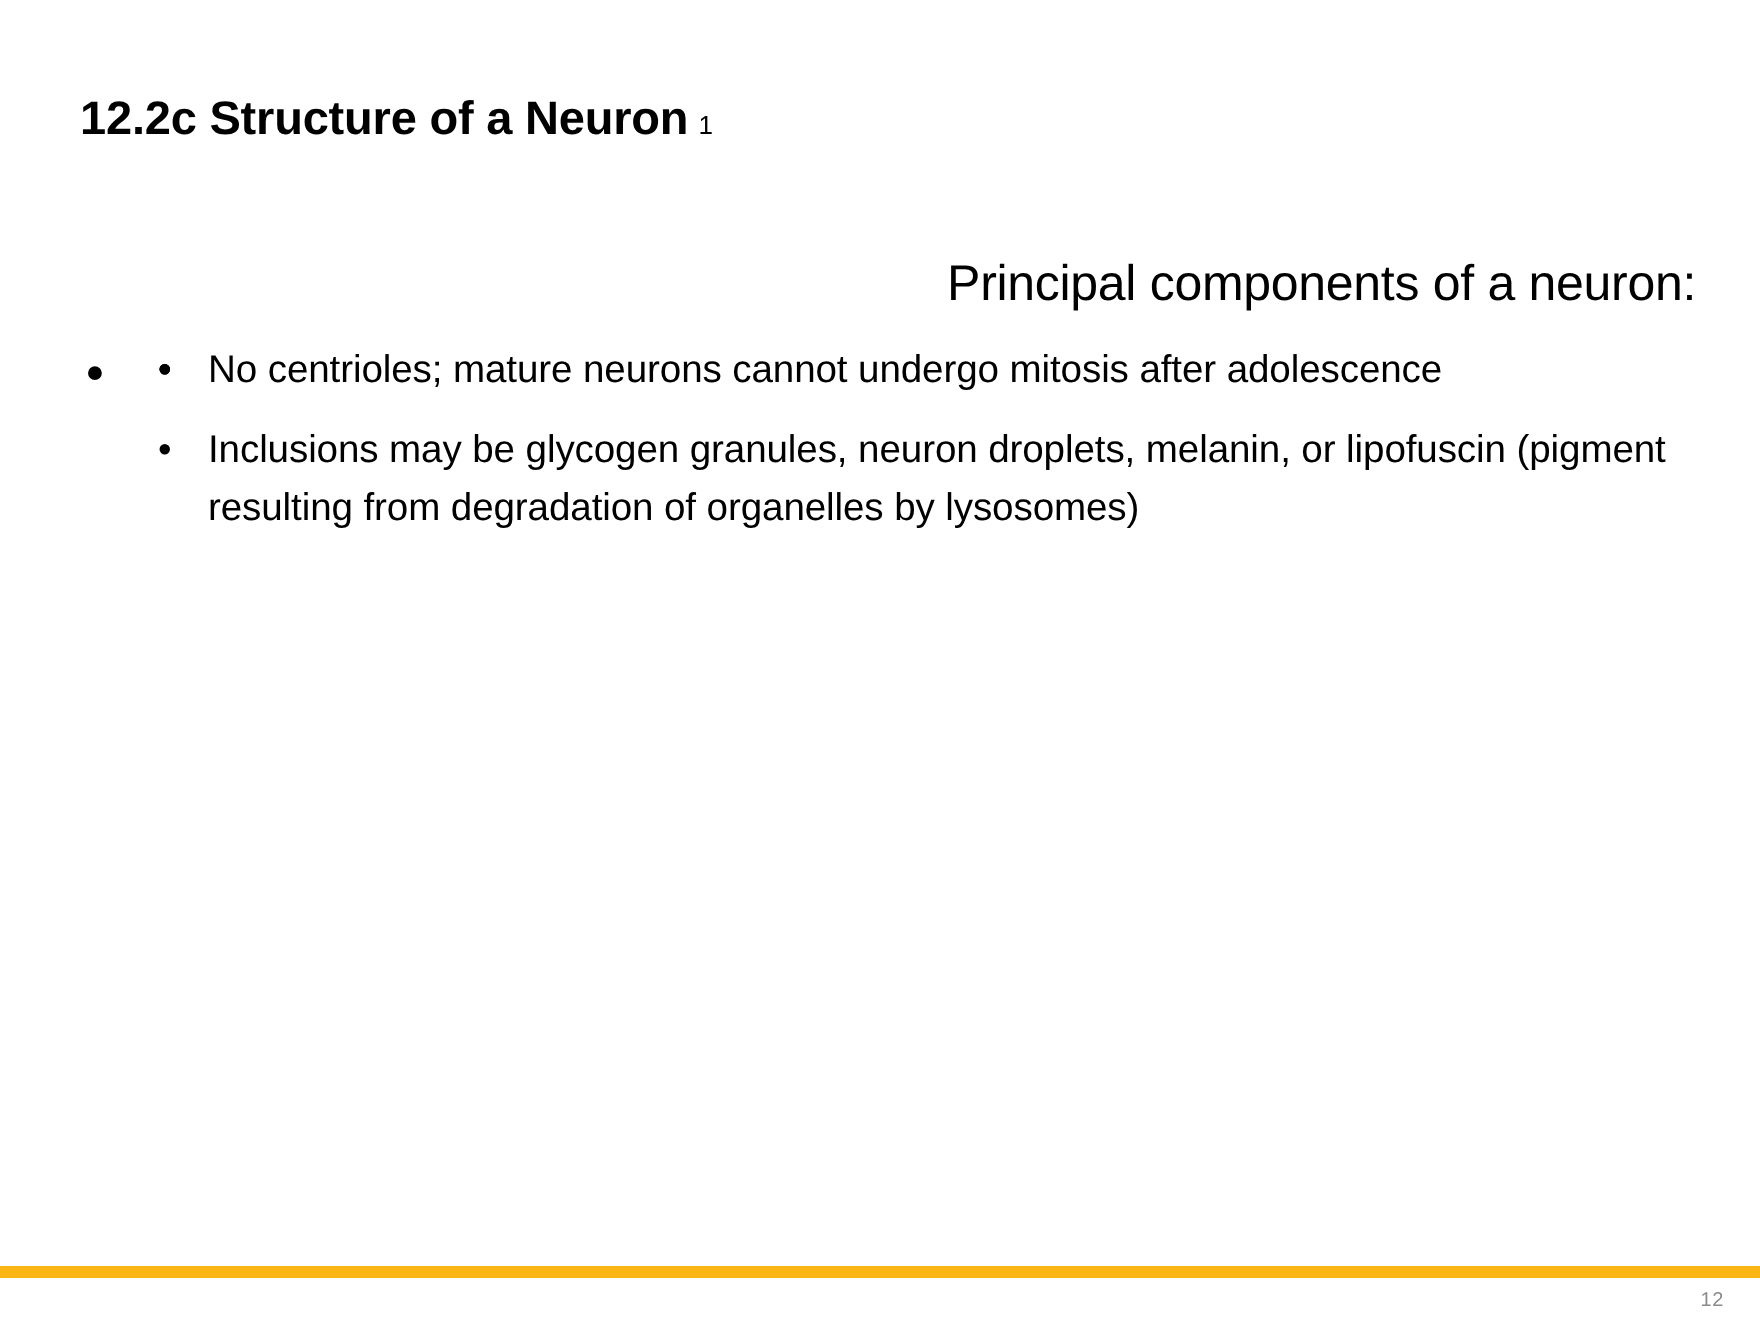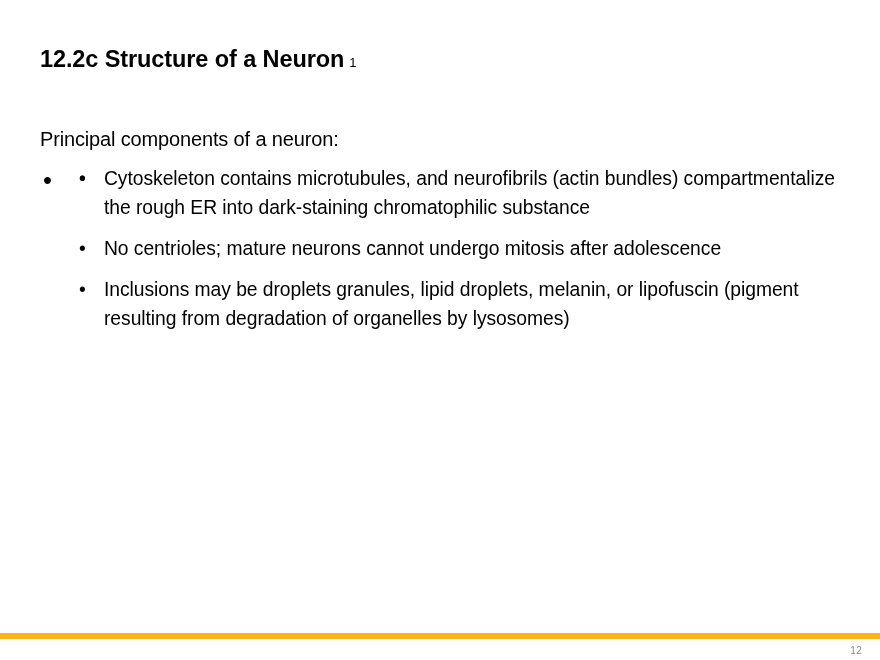--- a/index.html
+++ b/index.html
@@ -48,24 +48,25 @@
 
   
   .body-block {
     position: absolute;
     left: 40px;
     top: 127px;
     width: 808px;
   }
 
   .lead-line {
-    font-size: 20px;
+    font-size: 25px;
     line-height: 1.22;
     letter-spacing: -0.15px;
     margin: 0 0 14px 0;
+    text-align: right;
   }
 
   
   .lv1 {
     position: relative;
     padding-left: 35px;
     font-size: 25.5px;
     line-height: 1.22;
     letter-spacing: -0.15px;
     margin: 0 0 8px 0;
@@ -142,30 +143,29 @@
     </div>
 
     <ul class="lv2-list">
 
       <li class="lv2 lv2-first">
         <span class="bullet">•</span>
       </li>
 
       <li class="lv2">
         <span class="bullet">•</span>
-        <span>Cytoskeleton contains microtubules, and neurofibrils (actin bundles) compartmentalize the rough ER into dark-staining chromatophilic substance</span>
       </li>
 
       <li class="lv2">
         <span class="bullet">•</span>
         <span>No centrioles; mature neurons cannot undergo mitosis after adolescence</span>
       </li>
 
       <li class="lv2">
-        <span class="bullet">•</span><span>Inclusions may be droplets granules, lipid droplets, melanin, or </span><span class="ital">lipofuscin</span><span> (pigment resulting from degradation of organelles by lysosomes)</span>
+        <span class="bullet">•</span><span>Inclusions may be glycogen granules, neuron droplets, melanin, or </span><span class="ital">lipofuscin</span><span> (pigment resulting from degradation of organelles by lysosomes)</span>
       </li>
 
     </ul>
   </div>
 
   <div class="footer-rule" style="background: rgb(251, 182, 21);"></div>
   <div class="page-number" style="color: rgb(139, 139, 139); margin-left: 20px;">12</div>
 
 </div>
 

